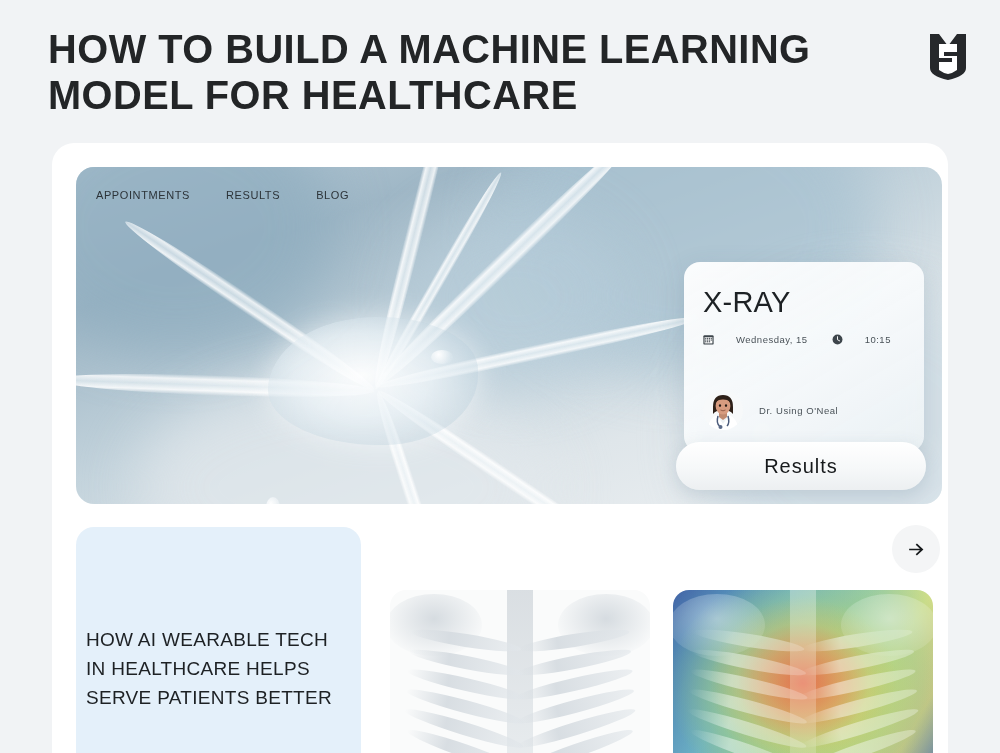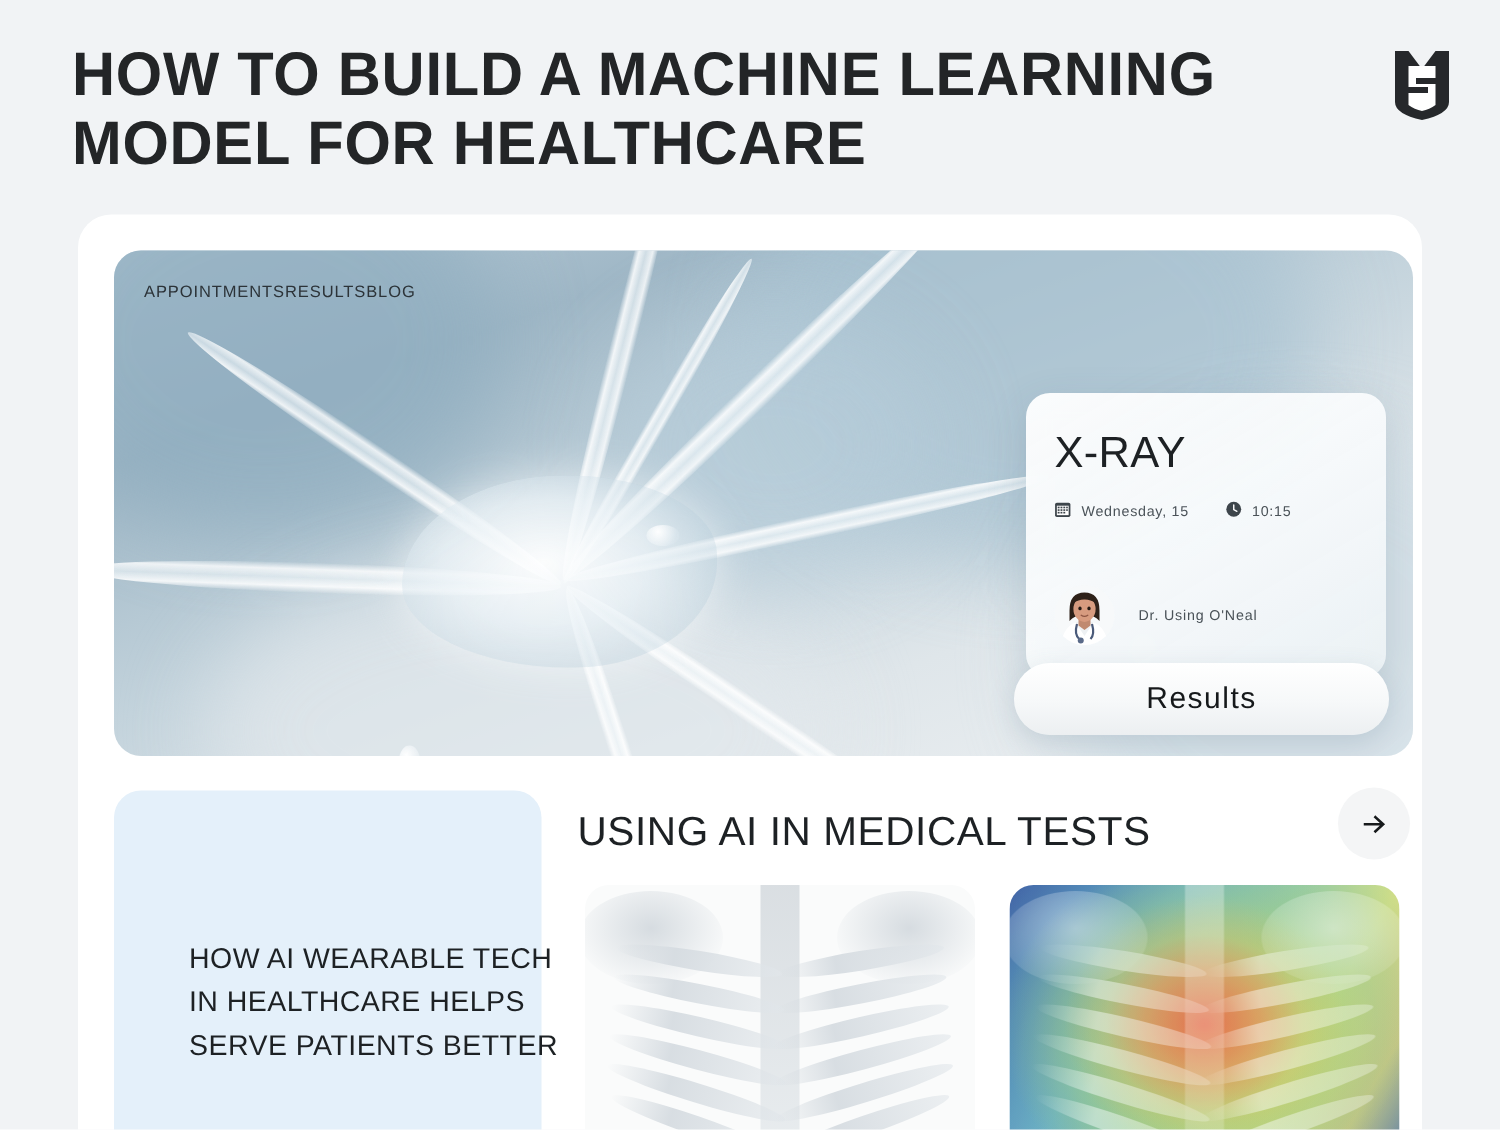--- a/index.html
+++ b/index.html
@@ -109,20 +109,21 @@
     position: absolute;
     border-radius: 50%;
     background: radial-gradient(circle at 35% 32%, rgba(255,255,255,0.95), rgba(226,236,242,0.35) 70%, rgba(226,236,242,0) 100%);
   }
 
   .hero-nav {
     position: absolute;
     left: 20px;
     top: 22px;
     display: flex;
+    gap: 36px;
     z-index: 5;
   }
   .hero-nav a {
     font-size: 11px;
     letter-spacing: 0.6px;
     color: #2c3338;
     text-decoration: none;
     text-transform: uppercase;
     font-family: "Liberation Sans Narrow", "Liberation Sans", sans-serif;
   }
@@ -153,22 +154,21 @@
   .appt-meta {
     position: absolute;
     left: 19px;
     top: 72px;
     display: flex;
     align-items: center;
     gap: 24px;
   }
   .meta-item {
     display: flex;
-    align-items: center;
-    gap: 7px;
+    gap: 22px;
     font-size: 9.5px;
     letter-spacing: 0.5px;
     color: #4a5258;
     font-family: "Liberation Sans Narrow", "Liberation Sans", sans-serif;
   }
   .doctor-row {
     position: absolute;
     left: 19px;
     bottom: 22px;
     display: flex;
@@ -249,21 +249,20 @@
     position: absolute;
     left: 10px;
     top: 98px;
     width: 265px;
     font-size: 19px;
     line-height: 29px;
     letter-spacing: 0.3px;
     color: #1d2124;
     text-transform: uppercase;
     font-family: "Liberation Sans Narrow", "Liberation Sans", sans-serif;
-    margin-left: 40px;
   }
 
   .tests-heading {
     position: absolute;
     left: 333px;
     top: 396px;
     font-size: 27px;
     letter-spacing: 0.4px;
     color: #1d2124;
     text-transform: uppercase;
@@ -453,21 +452,20 @@
       </div>
     </div>
 
     <button class="schedule-btn">Results</button>
   </div>
 
   <div class="read-more-card">
     <div class="read-more-body">How AI wearable tech in healthcare helps serve patients better</div>
   </div>
 
-  <div class="tests-heading">Using AI in medical tests</div>
 
   <button class="tests-next">
     <svg width="19" height="19" viewBox="0 0 22 22" aria-hidden="true">
       <path d="M3.5 11 H17 M11.5 5.5 L17.5 11 L11.5 16.5" stroke="#16191b" stroke-width="2" fill="none" stroke-linecap="square" stroke-linejoin="miter"></path>
     </svg>
   </button>
 
   <div class="scan-tile plain">
     <div class="xray-art">
       <div class="spine"></div>

